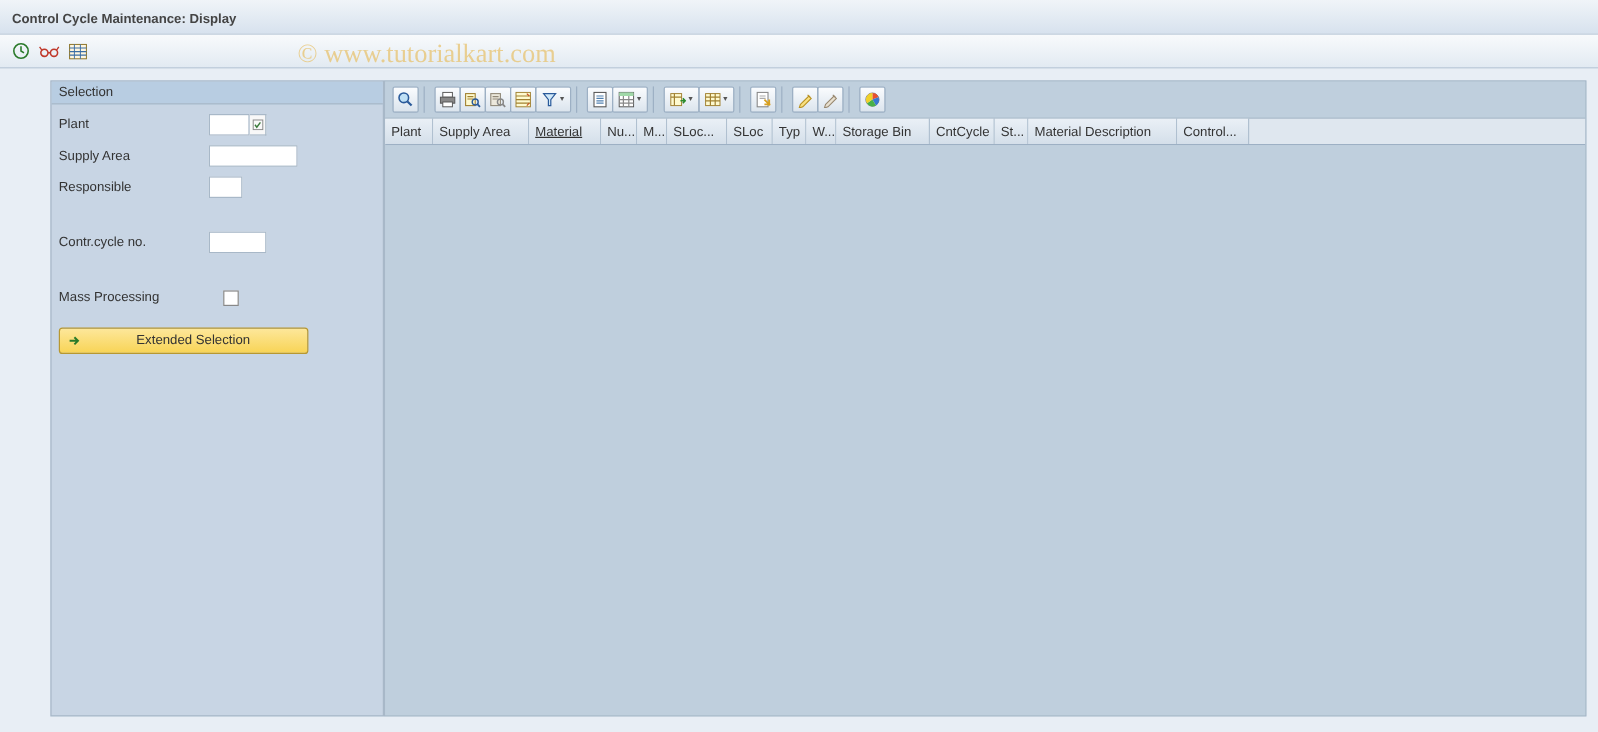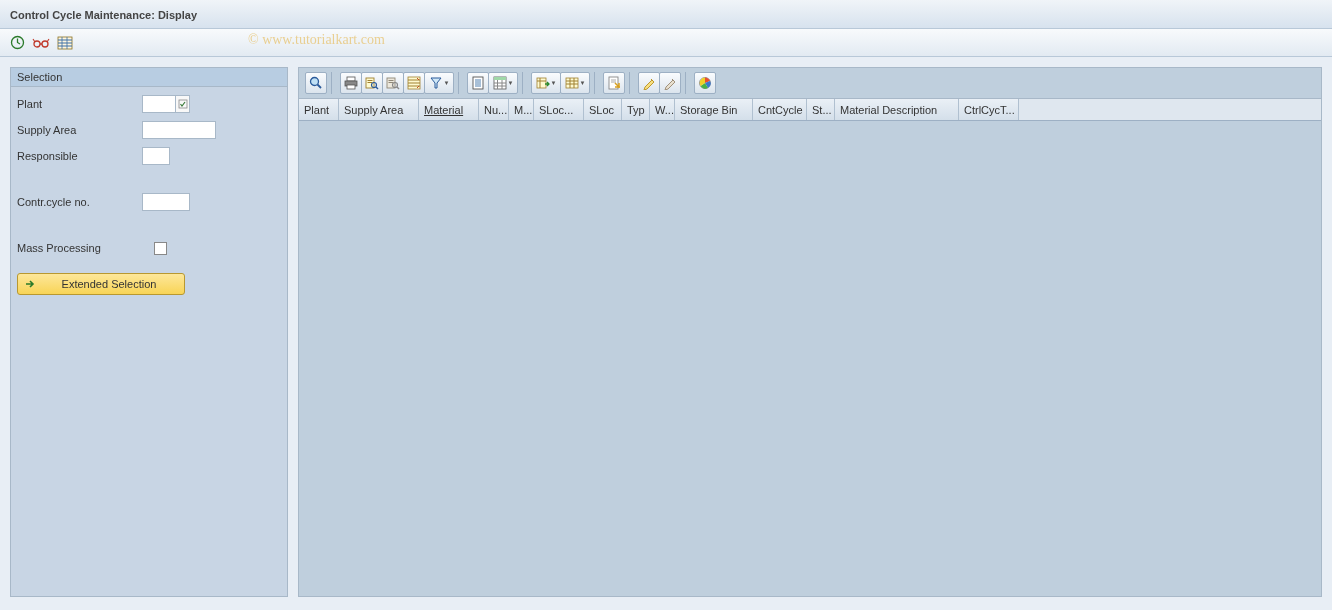--- a/index.html
+++ b/index.html
@@ -39,22 +39,22 @@
       display: inline-flex;
       align-items: center;
       justify-content: center;
       cursor: pointer;
       border-radius: 2px;
       margin-right: 4px;
     }
     .main-content {
       display: flex;
       padding: 10px;
-      gap: 10px;
       height: calc(100% - 60px);
+      margin-left: 32px;
     }
     .selection-panel {
       width: 278px;
       background: #c8d5e4;
       border: 1px solid #a8b8c8;
       padding: 0;
     }
     .panel-header {
       background: #b8cde2;
       border-bottom: 1px solid #a8b8c8;
@@ -112,21 +112,21 @@
       width: 13px;
       height: 13px;
       border: 1px solid #888;
       background: #fff;
     }
     .gap-row {
       height: 20px;
     }
     .ext-sel-btn {
       margin-top: 14px;
-      width: 168px;
+      width: 208px;
       height: 22px;
       background: linear-gradient(to bottom, #fde79a 0%, #f8d456 100%);
       border: 1px solid #b89830;
       border-radius: 3px;
       display: flex;
       align-items: center;
       padding: 0 6px;
       cursor: pointer;
       color: #333;
     }
@@ -200,21 +200,21 @@
     }
     .grid-body {
       flex: 1;
       background: #bfcfdd;
     }
     .watermark {
       position: absolute;
       top: 32px;
       left: 248px;
       color: #e8c678;
-      font-size: 14px;
+      font-size: 22px;
       font-family: Georgia, serif;
       font-style: normal;
       opacity: 0.8;
       pointer-events: none;
     }
     svg {
       display: block;
     }
   </style>
 </head>
@@ -466,18 +466,18 @@
         <div class="col-h" style="width: 30px;">Nu...</div>
         <div class="col-h" style="width: 25px;">M...</div>
         <div class="col-h" style="width: 50px;">SLoc...</div>
         <div class="col-h" style="width: 38px;">SLoc</div>
         <div class="col-h" style="width: 28px;">Typ</div>
         <div class="col-h" style="width: 25px;">W...</div>
         <div class="col-h" style="width: 78px; text-align: right;">Storage Bin</div>
         <div class="col-h" style="width: 54px;">CntCycle</div>
         <div class="col-h" style="width: 28px; text-align: center;">St...</div>
         <div class="col-h" style="width: 124px;">Material Description</div>
-        <div class="col-h" style="width: 60px;">CtrlCycT...</div>
+        <div class="col-h" style="width: 60px;">Control...</div>
       </div>
     <div class="grid-body"></div>
   </div>
 
 </div>
 
 </body></html>

